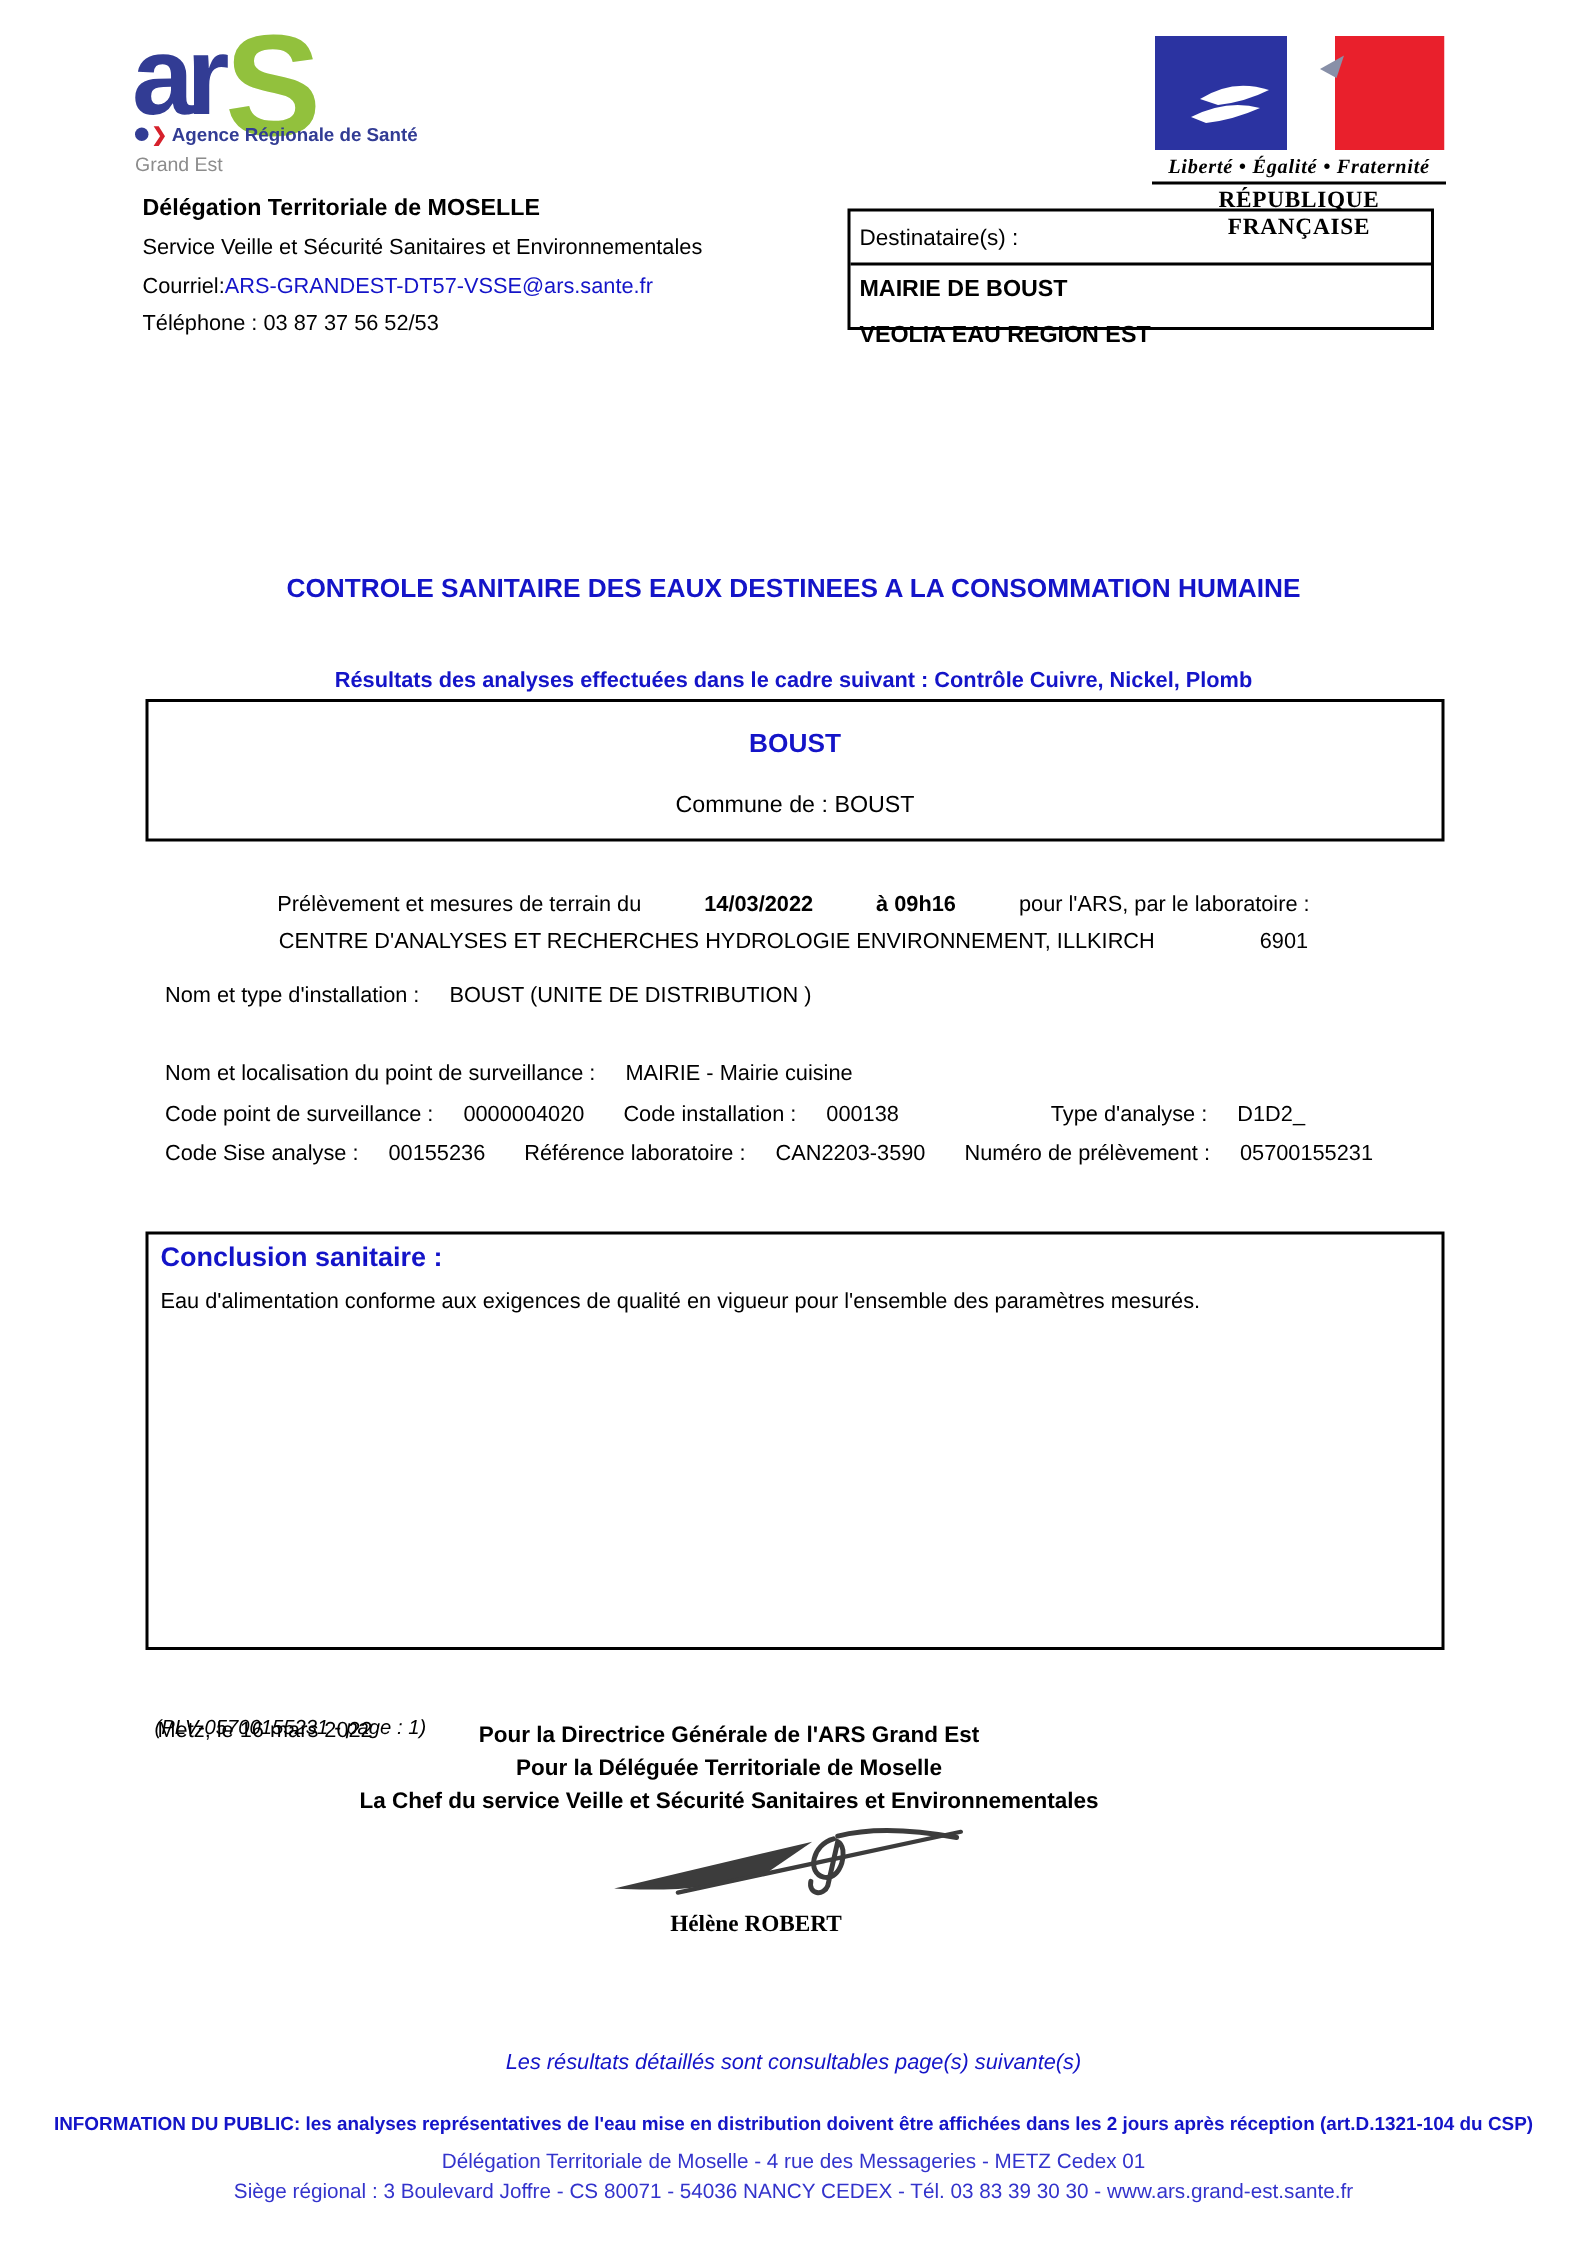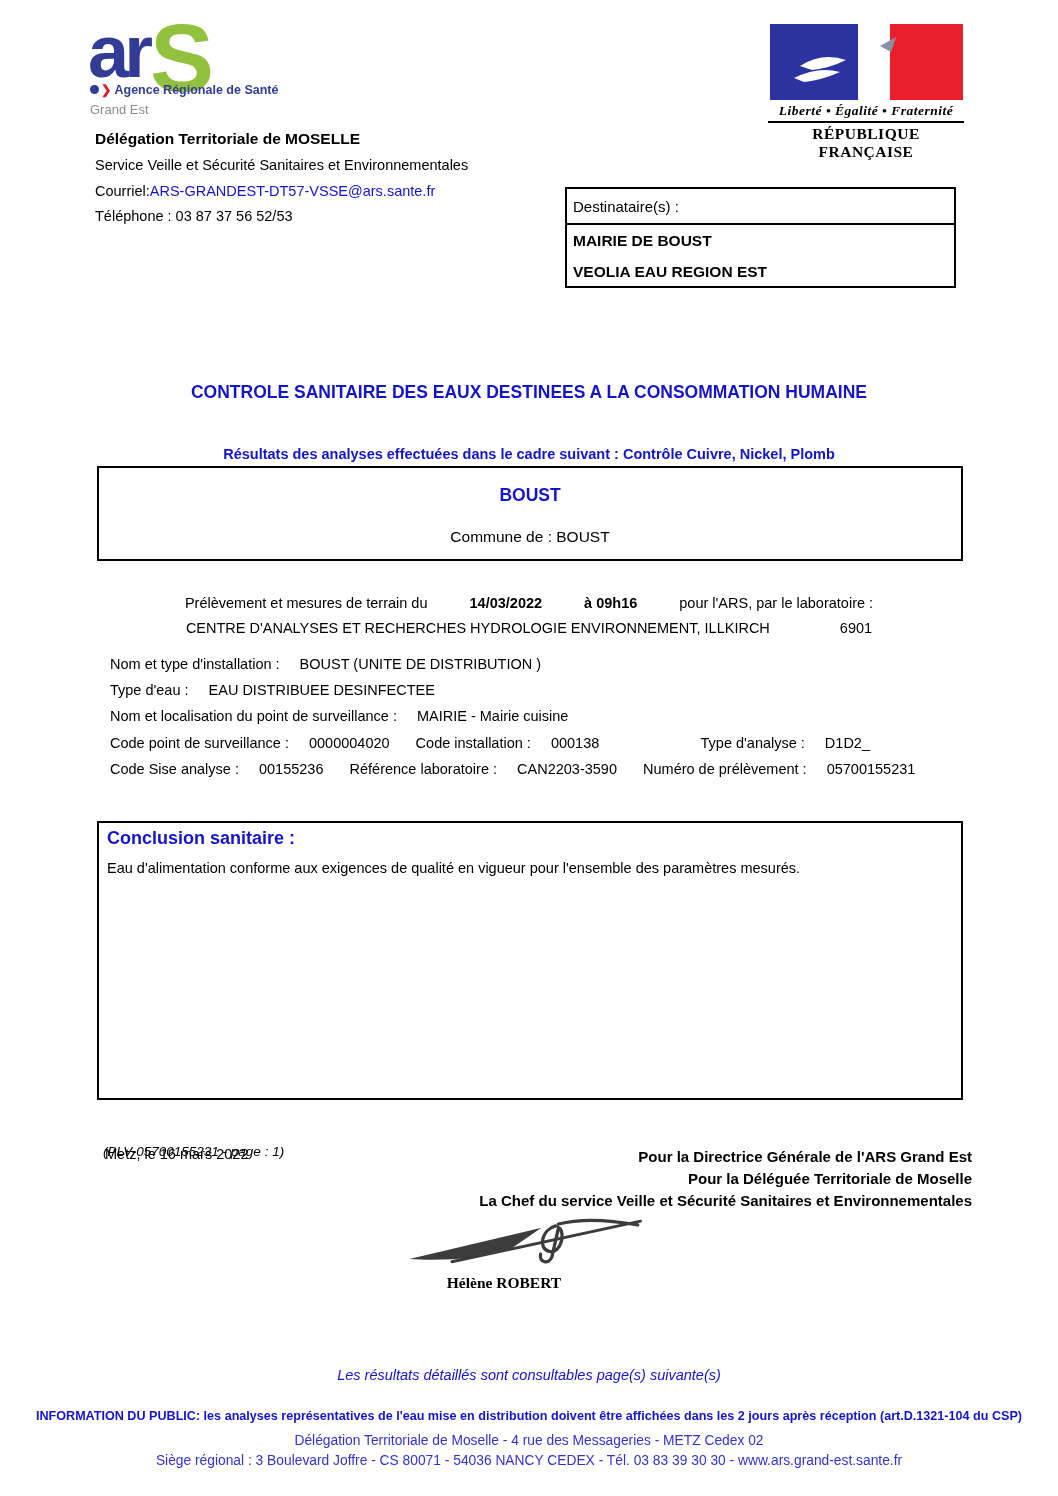--- a/index.html
+++ b/index.html
@@ -28,21 +28,21 @@
   .hdr-courriel a, .link-blue { color:#1414C8; text-decoration:none; }
   .hdr-phone     { left:95px; top:208px; font-size:14.5px; }
 
   
   .rf-block { left:768px; top:24px; width:196px; text-align:center; }
   .rf-flag { display:block; margin:0 auto; }
   .rf-motto { font-family:"Liberation Serif", serif; font-style:italic; font-weight:bold; font-size:13.5px; margin-top:3px; letter-spacing:0.5px; border-bottom:2px solid #000; padding-bottom:2px; }
   .rf-name  { font-family:"Liberation Serif", serif; font-weight:bold; font-size:15.5px; letter-spacing:0.5px; margin-top:2px; }
 
   
-  .dest-box { left:565px; top:139px; width:391px; height:101px; border:2px solid #000;margin-top:48px; }
+  .dest-box { left:565px; top:139px; width:391px; height:81px; border:2px solid #000; }
   .dest-label { height:36px; border-bottom:2px solid #000; display:flex; align-items:center; padding-left:6px; font-size:15px; }
   .dest-list { padding:7px 6px 0 6px; }
   .dest-list div { font-size:15.5px; font-weight:bold; margin-bottom:13px; }
 
   
   .doc-title { left:0; top:382px; width:1058px; text-align:center; color:#1414C8; font-weight:bold; font-size:17.5px; }
   .doc-subtitle { left:0; top:446px; width:1058px; text-align:center; color:#1414C8; font-weight:bold; font-size:14.5px; }
 
   
   .net-box { left:97px; top:466px; width:866px; height:95px; border:2px solid #000; text-align:center; }
@@ -70,21 +70,21 @@
   .dr5 .sep { display:inline-block; width:22px; }
 
   
   .conclusion-box { left:97px; top:821px; width:866px; height:279px; border:2px solid #000; padding:5px 8px; }
   .conclusion-heading { color:#1414C8; font-weight:bold; font-size:18px; }
   .conclusion-text { margin-top:11px; font-size:14.5px; }
 
   
   .plv-ref { left:103px; top:1124px; font-size:13.5px; font-style:italic;margin-top:20px; }
   .place-date { left:105px; top:1146px; font-size:14.5px; }
-  .on-behalf { left:0; top:1148px; width:972px; text-align:right; font-weight:bold; font-size:15px; }
+  .on-behalf { left:0; top:1148px; width:972px; text-align:center; font-weight:bold; font-size:15px; }
   .on-behalf div { margin-bottom:5px; }
   .signature-svg { left:400px; top:1212px; }
   .signatory { left:0; top:1274px; width:1008px; text-align:center; font-weight:bold; font-size:15.5px;font-family:Liberation Serif, serif; }
 
   
   .results-note { left:0; top:1367px; width:1058px; text-align:center; color:#1414C8; font-style:italic; font-size:14.5px; }
   .public-info { left:0; top:1409px; width:1058px; text-align:center; color:#1414C8; font-weight:bold; font-size:12.6px; }
   .addr1 { left:0; top:1433px; width:1058px; text-align:center; color:#3333CC; font-size:13.8px; }
   .addr2 { left:0; top:1453px; width:1058px; text-align:center; color:#3333CC; font-size:13.8px; }
 </style>
@@ -141,23 +141,20 @@
   <div class="abs sampling-line1">
     <span>Prélèvement et mesures de terrain du</span><span class="b">14/03/2022</span><span class="b">à 09h16</span><span>pour l'ARS, par le laboratoire :</span>
   </div>
   <div class="abs sampling-line2">
     <span>CENTRE D'ANALYSES ET RECHERCHES HYDROLOGIE ENVIRONNEMENT, ILLKIRCH</span><span class="gap"></span><span>6901</span>
   </div>
 
   <div class="abs detail-row dr1">
     <span>Nom et type d'installation :</span><span class="val">BOUST (UNITE DE DISTRIBUTION )</span>
   </div>
-  <div class="abs detail-row dr2">
-    <span>Type d'eau :</span><span class="val">EAU DISTRIBUEE DESINFECTEE</span>
-  </div>
   <div class="abs detail-row dr3">
     <span>Nom et localisation du point de surveillance :</span><span class="val">MAIRIE - Mairie cuisine</span>
   </div>
   <div class="abs detail-row dr4">
     <span class="pair"><span>Code point de surveillance :</span><span class="val">0000004020</span></span>
     <span class="pair p2"><span>Code installation :</span><span class="val">000138</span></span>
     <span class="pair p3"><span>Type d'analyse :</span><span class="val">D1D2_</span></span>
   </div>
   <div class="abs detail-row dr5">
     <span class="pair"><span>Code Sise analyse :</span><span class="val">00155236</span></span><span class="sep"></span>
@@ -180,16 +177,16 @@
   <svg class="abs signature-svg" width="250" height="58" viewBox="0 0 265 60">
     <path d="M10 49 L150 16 L118 38 C85 50 40 51 10 49 Z" fill="#3c3c3c"></path>
     <path d="M165 14 C150 18 146 38 158 41 C171 44 176 20 168 16 L161 47 C158 55 147 53 149 44" stroke="#3c3c3c" stroke-width="3.5" fill="none" stroke-linecap="round"></path>
     <path d="M55 52 L255 9" stroke="#3c3c3c" stroke-width="3" fill="none" stroke-linecap="round"></path>
     <path d="M168 12 C195 5 230 9 252 13" stroke="#3c3c3c" stroke-width="3.5" fill="none" stroke-linecap="round"></path>
   </svg>
   <div class="abs signatory">Hélène ROBERT</div>
 
   <div class="abs results-note">Les résultats détaillés sont consultables page(s) suivante(s)</div>
   <div class="abs public-info">INFORMATION DU PUBLIC: les analyses représentatives de l'eau mise en distribution doivent être affichées dans les 2 jours après réception (art.D.1321-104 du CSP)</div>
-  <div class="abs addr1">Délégation Territoriale de Moselle - 4 rue des Messageries - METZ Cedex 02</div>
+  <div class="abs addr1">Délégation Territoriale de Moselle - 4 rue des Messageries - METZ Cedex 01</div>
   <div class="abs addr2">Siège régional : 3 Boulevard Joffre - CS 80071 - 54036 NANCY CEDEX - Tél. 03 83 39 30 30 - www.ars.grand-est.sante.fr</div>
 
 </div>
 
 </body></html>

